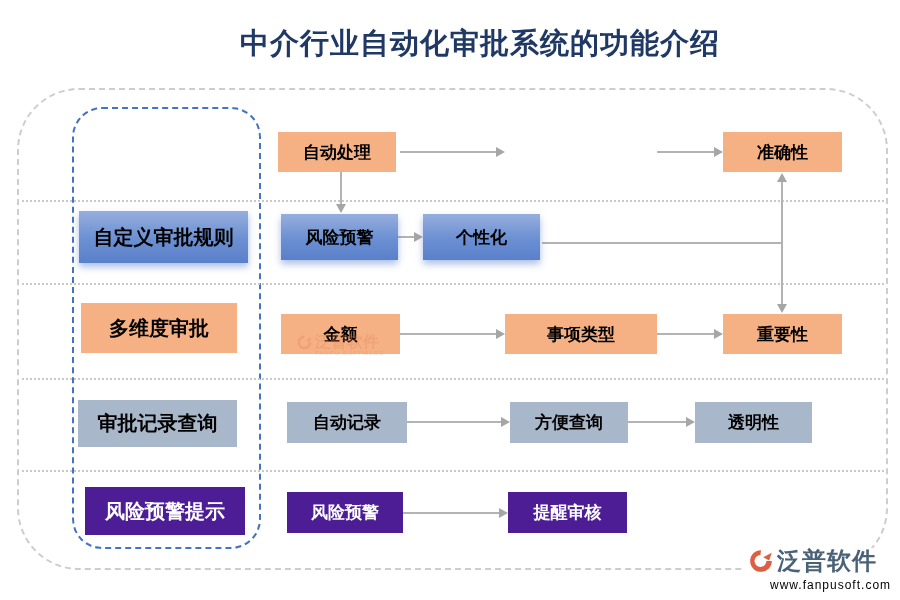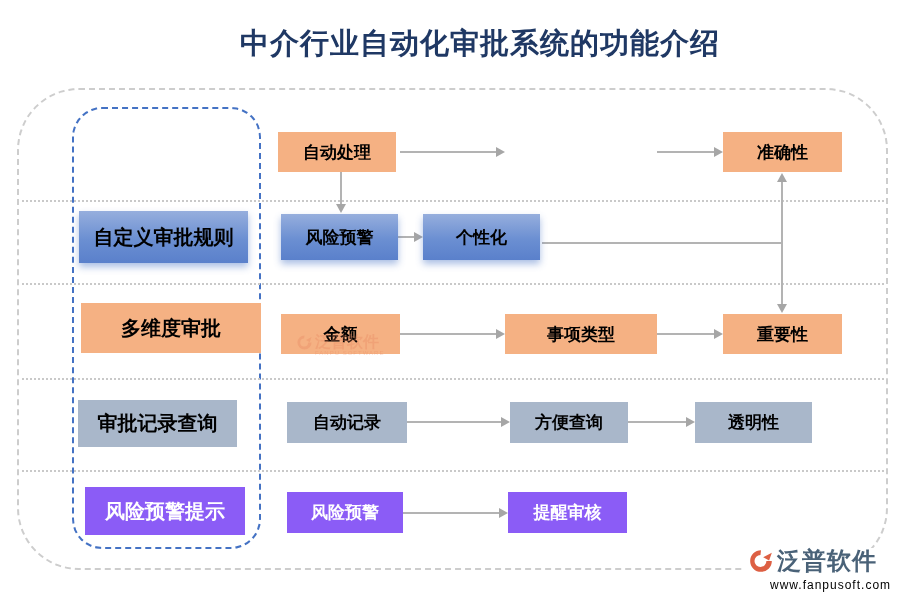--- a/index.html
+++ b/index.html
@@ -17,21 +17,21 @@
              border-top:2px dotted #c9c9c9;}
 
   .box{position:absolute;display:flex;align-items:center;justify-content:center;
        font-weight:bold;color:#000;box-sizing:border-box;}
   .cat{font-size:20px;}
   .node{font-size:17px;}
   .orange{background:#f5b183;}
   .blue{background:linear-gradient(180deg,#96aedd 0%,#6b8fd2 55%,#5a80cb 100%);
         box-shadow:0 4px 7px rgba(68,114,196,0.45);}
   .slate{background:#a9b7ca;}
-  .dark{background:#8b5cf6;color:#ffffff;}
+  .dark{background:#4c1d95;color:#ffffff;}
 
   svg.connectors{position:absolute;left:0;top:0;width:900px;height:600px;pointer-events:none;}
 
   .watermark{position:absolute;left:296px;top:334px;display:flex;align-items:flex-start;
              opacity:0.32;z-index:5;pointer-events:none;}
   .watermark .wm-text{display:flex;flex-direction:column;margin-left:2px;}
   .watermark .wm-cn{font-size:16px;font-weight:bold;color:#e8855e;line-height:16px;}
   .watermark .wm-sub{font-size:6px;color:#e8855e;letter-spacing:1px;line-height:7px;}
 
   .brand{position:absolute;left:744px;top:548px;display:flex;align-items:flex-start;z-index:6;
@@ -84,21 +84,21 @@
     </g>
   </svg>
 
   <div class="box node orange" style="left:278px;top:132px;width:118px;height:40px">自动处理</div>
   <div class="box node orange" style="left:723px;top:132px;width:119px;height:40px">准确性</div>
 
   <div class="box cat blue" style="left:79px;top:211px;width:169px;height:52px">自定义审批规则</div>
   <div class="box node blue" style="left:281px;top:214px;width:117px;height:46px">风险预警</div>
   <div class="box node blue" style="left:423px;top:214px;width:117px;height:46px">个性化</div>
 
-  <div class="box cat orange" style="left:81px;top:303px;width:180px;height:50px">多维度审批</div>
+  <div class="box cat orange" style="left:81px;top:303px;width:156px;height:50px">多维度审批</div>
   <div class="box node orange" style="left:281px;top:314px;width:119px;height:40px">金额</div>
   <div class="box node orange" style="left:505px;top:314px;width:152px;height:40px">事项类型</div>
   <div class="box node orange" style="left:723px;top:314px;width:119px;height:40px">重要性</div>
 
   <div class="box node slate" style="left:287px;top:402px;width:120px;height:41px">自动记录</div>
   <div class="box cat slate" style="left:78px;top:400px;width:159px;height:47px">审批记录查询</div>
   <div class="box node slate" style="left:510px;top:402px;width:118px;height:41px">方便查询</div>
   <div class="box node slate" style="left:695px;top:402px;width:117px;height:41px">透明性</div>
 
   <div class="box cat dark" style="left:85px;top:487px;width:160px;height:48px">风险预警提示</div>

